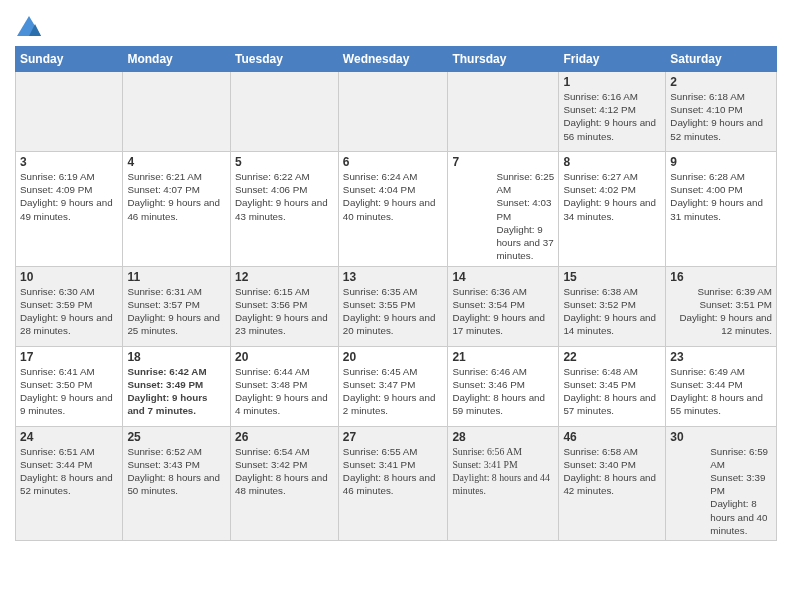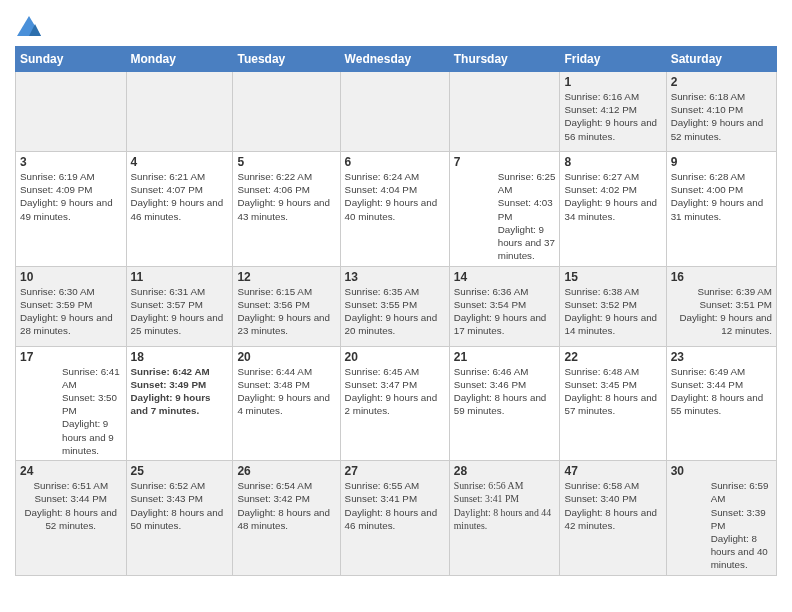--- a/index.html
+++ b/index.html
@@ -236,21 +236,21 @@
           <td class="cell-day">
             <span class="day-num">16</span>
             <div class="day-info" style="white-space: pre-line; text-align: right;">Sunrise: 6:39 AM
 Sunset: 3:51 PM
 Daylight: 9 hours and 12 minutes.</div>
           </td>
         </tr>
         <tr>
           <td class="cell-day">
             <span class="day-num">17</span>
-            <div class="day-info" style="white-space: pre-line; margin-left: 42px;">Sunrise: 6:41 AM
+            <div class="day-info" style="white-space: pre-line;">Sunrise: 6:41 AM
 Sunset: 3:50 PM
 Daylight: 9 hours and 9 minutes.</div>
           </td>
           <td class="cell-day">
             <span class="day-num">18</span>
             <div class="day-info" style="white-space: pre-line; font-weight: bold;">Sunrise: 6:42 AM
 Sunset: 3:49 PM
 Daylight: 9 hours and 7 minutes.</div>
           </td>
           <td class="cell-day">
@@ -280,21 +280,21 @@
           <td class="cell-day">
             <span class="day-num">23</span>
             <div class="day-info" style="white-space: pre-line;">Sunrise: 6:49 AM
 Sunset: 3:44 PM
 Daylight: 8 hours and 55 minutes.</div>
           </td>
         </tr>
         <tr class="row-shaded">
           <td class="cell-day">
             <span class="day-num">24</span>
-            <div class="day-info" style="white-space: pre-line; text-align: center;">Sunrise: 6:51 AM
+            <div class="day-info" style="white-space: pre-line;">Sunrise: 6:51 AM
 Sunset: 3:44 PM
 Daylight: 8 hours and 52 minutes.</div>
           </td>
           <td class="cell-day">
             <span class="day-num">25</span>
             <div class="day-info" style="white-space: pre-line;">Sunrise: 6:52 AM
 Sunset: 3:43 PM
 Daylight: 8 hours and 50 minutes.</div>
           </td>
           <td class="cell-day">
@@ -309,21 +309,21 @@
 Sunset: 3:41 PM
 Daylight: 8 hours and 46 minutes.</div>
           </td>
           <td class="cell-day">
             <span class="day-num">28</span>
             <div class="day-info" style="white-space: pre-line; font-family: Liberation Serif, serif;">Sunrise: 6:56 AM
 Sunset: 3:41 PM
 Daylight: 8 hours and 44 minutes.</div>
           </td>
           <td class="cell-day">
-            <span class="day-num">47</span>
+            <span class="day-num">46</span>
             <div class="day-info" style="white-space: pre-line;">Sunrise: 6:58 AM
 Sunset: 3:40 PM
 Daylight: 8 hours and 42 minutes.</div>
           </td>
           <td class="cell-day">
             <span class="day-num">30</span>
             <div class="day-info" style="white-space: pre-line; margin-left: 40px;">Sunrise: 6:59 AM
 Sunset: 3:39 PM
 Daylight: 8 hours and 40 minutes.</div>
           </td>

